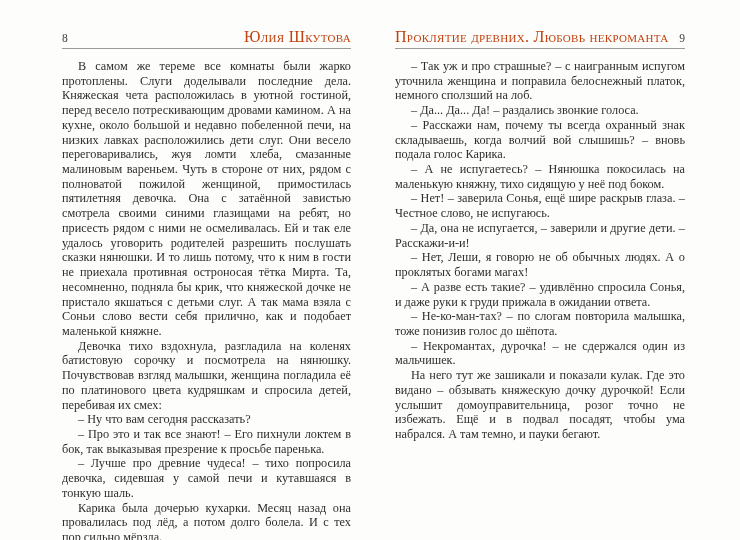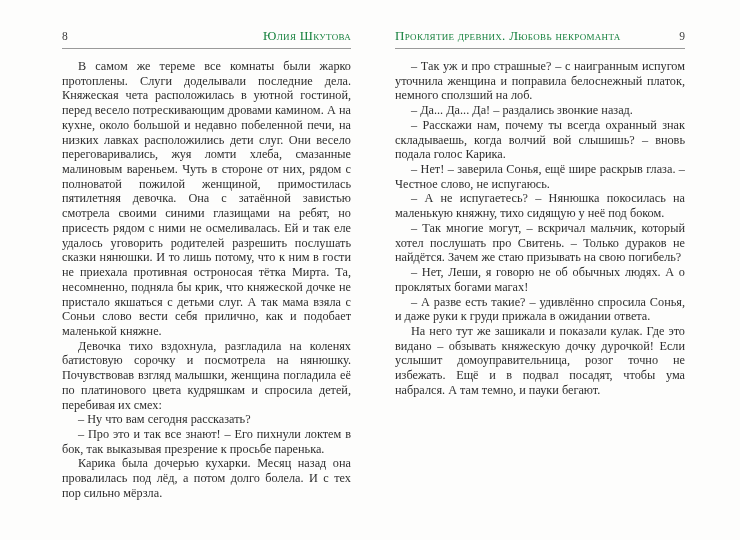--- a/index.html
+++ b/index.html
@@ -54,23 +54,23 @@
   .page-right .runhead { justify-content: space-between; }
 
   .folio {
     font-size: 11.5px;
     letter-spacing: 0;
     color: #3d3d3d;
   }
 
   .runhead-title {
     font-variant: small-caps;
-    font-size: 13px;
+    font-size: 16px;
     letter-spacing: 0.3px;
-    color: #15803d;
+    color: #c2410c;
   }
 
   .rule {
     height: 1px;
     background: #9a9a9a;
     margin-top: 3px;
     margin-bottom: 0;
     width: 100%;
   }
 
@@ -107,39 +107,42 @@
       <span class="folio">8</span>
       <span class="runhead-title">Юлия Шкутова</span>
     </div>
     <div class="rule"></div>
 
     <div class="body-text ink">
       <p>В самом же тереме все комнаты были жарко протоплены. Слуги доделывали последние дела. Княжеская чета расположилась в уютной гостиной, перед весело потрескивающим дровами камином. А на кухне, около большой и недавно побеленной печи, на низких лавках расположились дети слуг. Они весело переговаривались, жуя ломти хлеба, смазанные малиновым вареньем. Чуть в стороне от них, рядом с полноватой пожилой женщиной, примостилась пятилетняя девочка. Она с затаённой завистью смотрела своими синими глазищами на ребят, но присесть рядом с ними не осмеливалась. Ей и так еле удалось уговорить родителей разрешить послушать сказки нянюшки. И то лишь потому, что к ним в гости не приехала противная остроносая тётка Мирта. Та, несомненно, подняла бы крик, что княжеской дочке не пристало якшаться с детьми слуг. А так мама взяла с Соньи слово вести себя прилично, как и подобает маленькой княжне.</p>
       <p>Девочка тихо вздохнула, разгладила на коленях батистовую сорочку и посмотрела на нянюшку. Почувствовав взгляд малышки, женщина погладила её по платинового цвета кудряшкам и спросила детей, перебивая их смех:</p>
       <p>– Ну что вам сегодня рассказать?</p>
       <p>– Про это и так все знают! – Его пихнули локтем в бок, так выказывая презрение к просьбе паренька.</p>
+      <p>– Лучше про древние чудеса! – тихо попросила девочка, сидевшая у самой печи и кутавшаяся в тонкую шаль.</p>
       <p>Карика была дочерью кухарки. Месяц назад она провалилась под лёд, а потом долго болела. И с тех пор сильно мёрзла.</p>
 
     </div>
   </div>
 
   <div class="page page-right">
 
     <div class="runhead">
       <span class="runhead-title">Проклятие древних. Любовь некроманта</span>
       <span class="folio">9</span>
     </div>
     <div class="rule"></div>
 
     <div class="body-text ink">
       <p>– Так уж и про страшные? – с наигранным испугом уточнила женщина и поправила белоснежный платок, немного сползший на лоб.</p>
-      <p>– Да... Да... Да! – раздались звонкие назад.</p>
+      <p>– Да... Да... Да! – раздались звонкие голоса.</p>
       <p>– Расскажи нам, почему ты всегда охранный знак складываешь, когда волчий вой слышишь? – вновь подала голос Карика.</p>
+      <p>– А не испугаетесь? – Нянюшка покосилась на маленькую княжну, тихо сидящую у неё под боком.</p>
       <p>– Нет! – заверила Сонья, ещё шире раскрыв глаза. – Честное слово, не испугаюсь.</p>
-      <p>– А не испугаетесь? – Нянюшка покосилась на маленькую княжну, тихо сидящую у неё под боком.</p>
-      <p>– Так многие могут, – вскричал мальчик, который хотел послушать про Свитень. – Только дураков не найдётся. Зачем же стаю призывать на свою погибель?</p>
+      <p>– Да, она не испугается, – заверили и другие дети. – Расскажи-и-и!</p>
       <p>– Нет, Леши, я говорю не об обычных людях. А о проклятых богами магах!</p>
       <p>– А разве есть такие? – удивлённо спросила Сонья, и даже руки к груди прижала в ожидании ответа.</p>
+      <p>– Не-ко-ман-тах? – по слогам повторила малышка, тоже понизив голос до шёпота.</p>
+      <p>– Некромантах, дурочка! – не сдержался один из мальчишек.</p>
       <p>На него тут же зашикали и показали кулак. Где это видано – обзывать княжескую дочку дурочкой! Если услышит домоуправительница, розог точно не избежать. Ещё и в подвал посадят, чтобы ума набрался. А там темно, и пауки бегают.</p>
     </div>
   </div>
 
 </div>
 
 </body></html>

